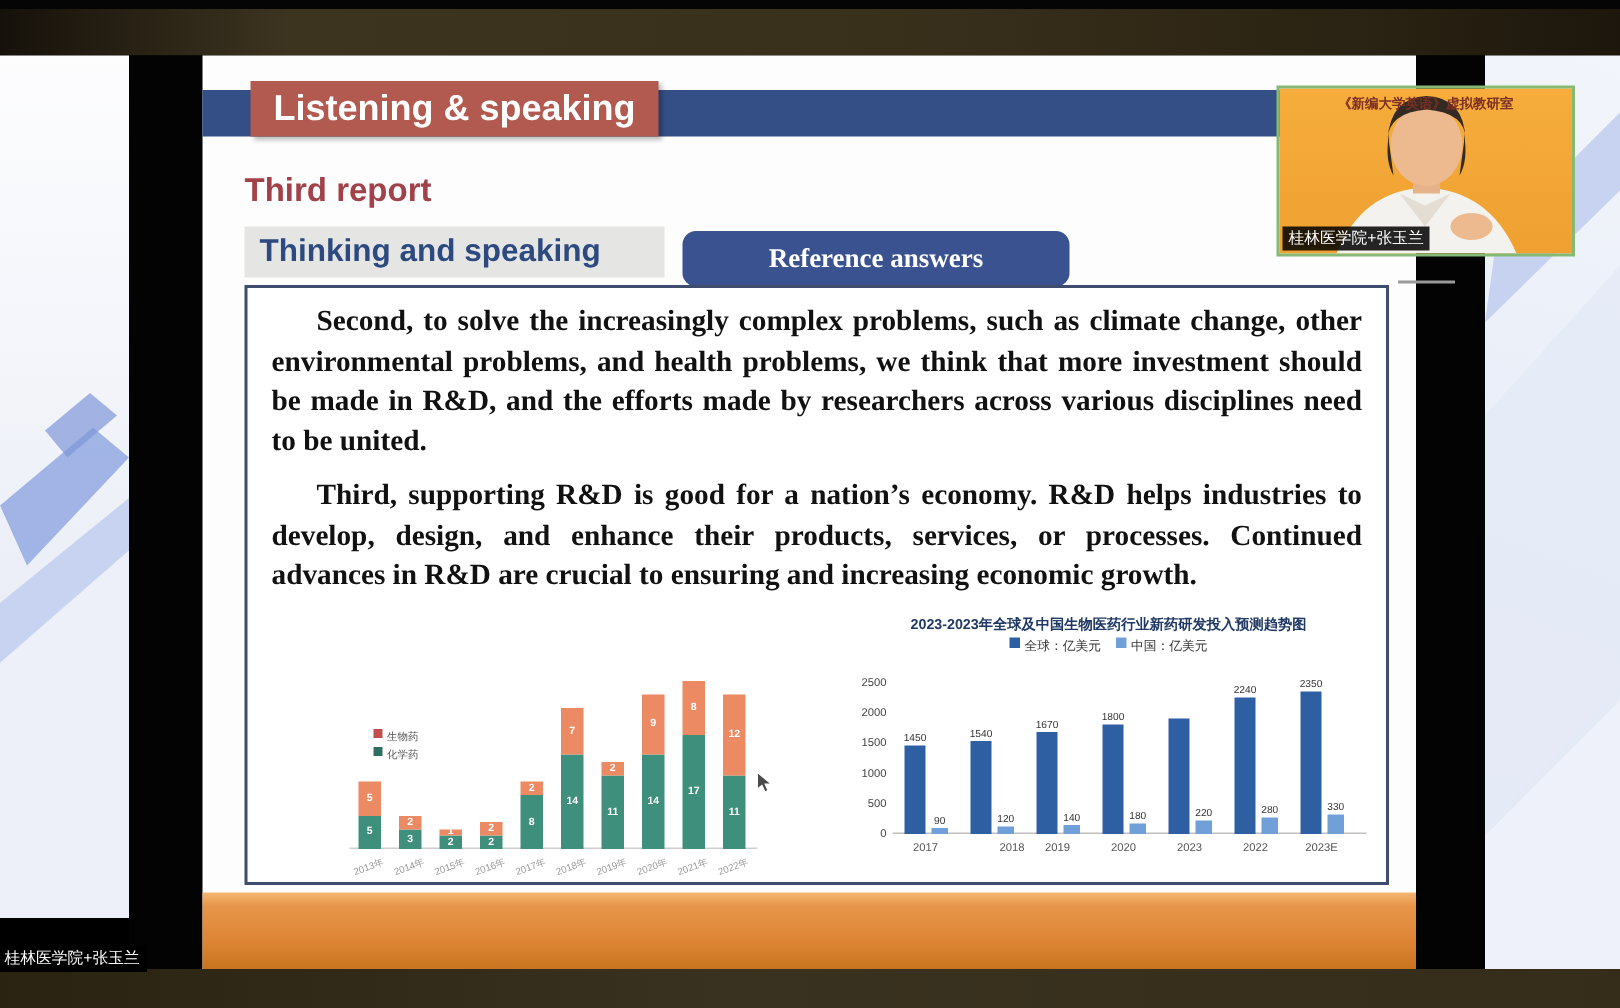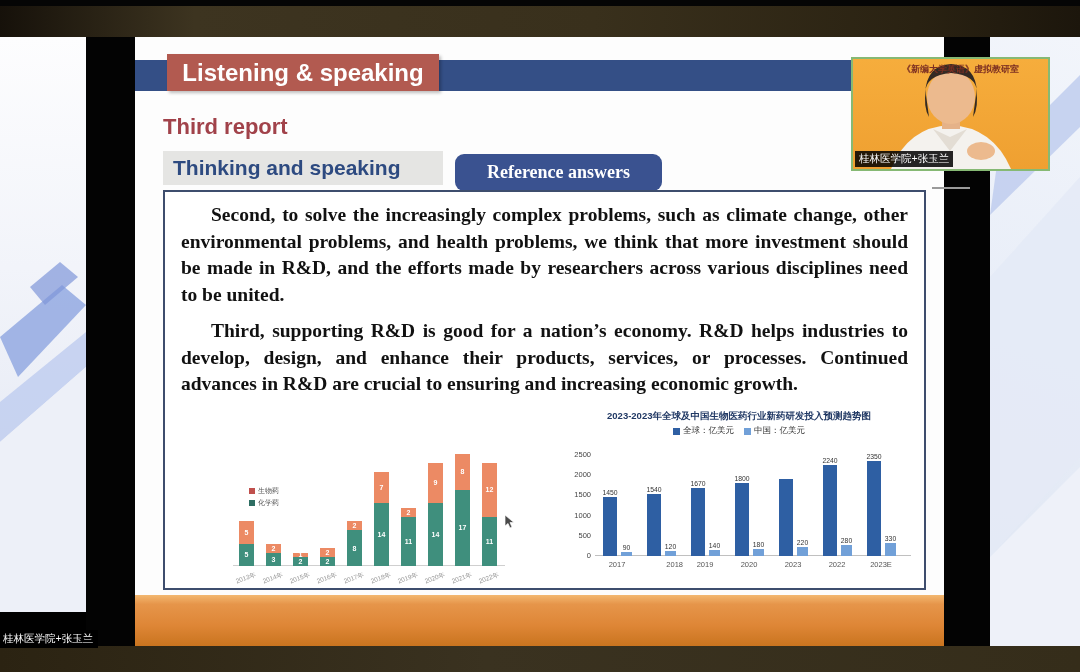--- a/index.html
+++ b/index.html
@@ -23,41 +23,41 @@
 
   
   .slide{position:absolute;left:135px;top:37px;width:809px;height:609px;background:#fdfdfd;}
   .header-bar{position:absolute;left:0;top:23px;width:798px;height:31px;background:#344f86;}
   .title-box{position:absolute;left:32px;top:17px;width:272px;height:37px;background:#b25a50;
           box-shadow:2px 2px 3px rgba(0,0,0,.25);display:flex;align-items:center;justify-content:center;
           color:#fff;font-weight:bold;font-size:24px;}
   .news-report{position:absolute;left:28px;top:77px;color:#a1424a;font-weight:bold;font-size:22px;}
   .tab-thinking{position:absolute;left:28px;top:114px;width:270px;height:34px;background:#e5e5e3;
           color:#2d4a80;font-weight:bold;font-size:21px;display:flex;align-items:center;padding-left:10px;}
-  .tab-reference{position:absolute;left:320px;top:117px;width:207px;height:37px;background:#3a5290;
+  .tab-reference{position:absolute;left:320px;top:117px;width:258px;height:37px;background:#3a5290;
           border-radius:9px;display:flex;align-items:center;justify-content:center;color:#fff;
           font-family:"Liberation Serif",serif;font-weight:bold;font-size:18px;}
   .side-line{position:absolute;left:797px;top:150px;width:38px;height:2px;background:#9a9a9a;}
   .textbox{position:absolute;left:28px;top:153px;width:763px;height:400px;background:#fff;
           border:2px solid #3e4d6d;box-sizing:border-box;}
   .textbox p{margin:10px 16px 6px 16px;font-family:"Liberation Serif",serif;font-size:19.5px;
           line-height:26.5px;color:#111;text-align:justify;text-indent:30px;font-weight:bold;}
   .orange-bar{position:absolute;left:0;top:558px;width:809px;height:51px;
           background:linear-gradient(180deg,#f3b871 0%,#e6954a 18%,#de8636 60%,#c9741f 100%);}
 
   
   .chart-left{position:absolute;left:68px;top:242px;width:272px;height:152px;}
   .lc-plot{position:absolute;inset:0;}
   .lc-axis{position:absolute;left:0;bottom:20px;width:100%;height:1px;background:#cfcfcf;}
   .seg{position:absolute;display:flex;align-items:center;justify-content:center;
           color:#fff;font-size:7px;font-weight:bold;}
   .lc-xlabel{position:absolute;width:30px;text-align:center;font-size:6.5px;color:#999;
           transform:rotate(-20deg);}
   .lc-legend{position:absolute;left:16px;top:52px;z-index:2;}
-  .lg-row{display:flex;align-items:center;margin-bottom:2px;}
+  .lg-row{display:flex;align-items:flex-start;margin-bottom:2px;}
   .lg-sq{width:6px;height:6px;margin-right:3px;}
   .lg-tx{font-size:7px;color:#555;}
 
   
   .chart-right{position:absolute;left:400px;top:218px;width:348px;height:172px;}
   .rc-title{position:absolute;left:0;top:0;width:100%;text-align:center;font-size:9.5px;
           font-weight:bold;color:#203864;}
   .rc-legend{position:absolute;left:0;top:15px;width:100%;display:flex;justify-content:center;gap:10px;}
   .rc-legend .lg-tx{font-size:8.5px;color:#333;}
   .rc-plot{position:absolute;left:0;top:32px;width:100%;height:132px;}
@@ -65,21 +65,21 @@
   .rc-ytick{position:absolute;width:26px;text-align:right;font-size:7.5px;color:#444;}
   .rc-bar{position:absolute;}
   .rc-vlabel{position:absolute;width:34px;text-align:center;font-size:6.8px;color:#333;}
   .rc-xlabel{position:absolute;width:44px;text-align:center;font-size:7.5px;color:#555;}
 
   
   .webcam{position:absolute;left:851px;top:57px;width:199px;height:114px;
           border:2px solid #86b974;box-sizing:border-box;
           background:linear-gradient(180deg,#f6ad3c 0%,#efa031 100%);overflow:hidden;}
   .webcam-caption{position:absolute;left:0;top:4px;width:100%;text-align:center;
-          font-size:9px;font-weight:bold;color:#7c2f22;padding-left:10px;}
+          font-size:9px;font-weight:bold;color:#7c2f22;}
   .webcam-name{position:absolute;left:2px;bottom:2px;background:rgba(0,0,0,.85);color:#fff;
           font-size:10.5px;padding:1px 4px;}
 
   
   .screen-label{position:absolute;left:0px;top:630px;background:#000;color:#fff;
           font-size:10.5px;padding:2px 5px 2px 3px;}
   .cursor{position:absolute;left:503px;top:514px;}
 </style>
 </head>
 <body>

